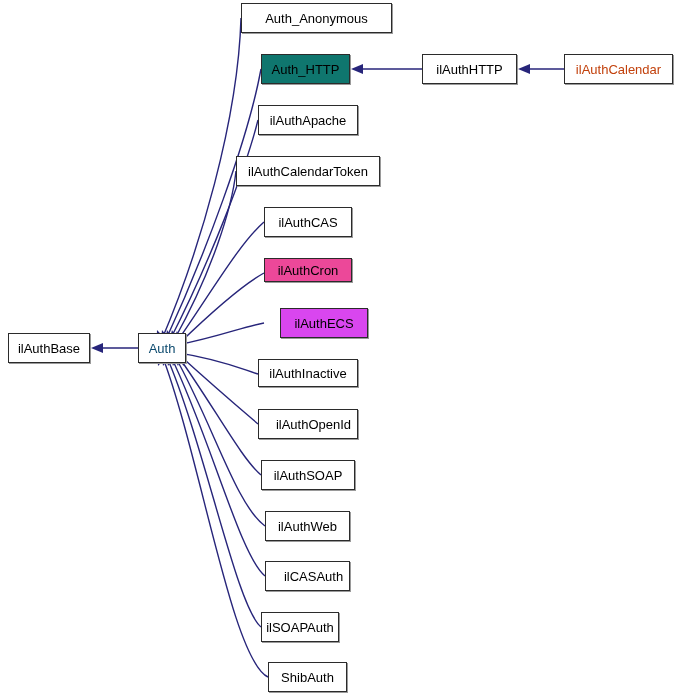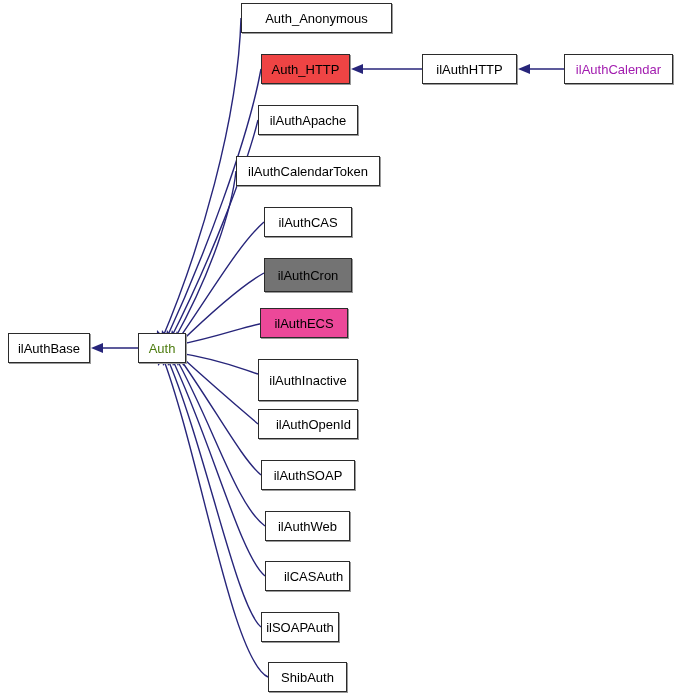--- a/index.html
+++ b/index.html
@@ -90,50 +90,50 @@
       <polygon points="163,366 161.42073900766874,353.09628213582994 171.05037920481058,355.79258139102967" class="edge-head" fill="#27257a"></polygon>
       <path d="M 268 677 C 232 660, 200 455, 161.96 355" class="edge-path" stroke="#27257a"></path>
       <polygon points="158,366 157.36019655992928,353.0157537162116 166.76907067861654,356.40294839893903" class="edge-head" fill="#27257a"></polygon>
     </svg>
 
   <div id="node-layer">
       <div class="node-box" style="left: 8px; top: 333px; width: 82px; height: 30px; border-color: rgb(43, 43, 43); background: rgb(255, 255, 255); box-shadow: rgb(154, 154, 154) 1px 1px 0px 0px;">
         <span class="node-label" style="color: rgb(0, 0, 0);">ilAuthBase</span>
       </div>
       <div class="node-box" style="left: 138px; top: 333px; width: 48px; height: 30px; border-color: rgb(43, 43, 43); background: rgb(255, 255, 255); box-shadow: rgb(154, 154, 154) 1px 1px 0px 0px;">
-        <span class="node-label" style="color: #4d7c0f;">Auth</span>
+        <span class="node-label" style="color: #0c4a6e;">Auth</span>
       </div>
       <div class="node-box" style="left: 241px; top: 3px; width: 151px; height: 30px; border-color: rgb(43, 43, 43); background: rgb(255, 255, 255); box-shadow: rgb(154, 154, 154) 1px 1px 0px 0px;">
         <span class="node-label" style="color: rgb(0, 0, 0);">Auth_Anonymous</span>
       </div>
-      <div class="node-box" style="left: 261px; top: 54px; width: 89px; height: 30px; border-color: rgb(43, 43, 43); background: #ef4444; box-shadow: rgb(154, 154, 154) 1px 1px 0px 0px;">
+      <div class="node-box" style="left: 261px; top: 54px; width: 89px; height: 30px; border-color: rgb(43, 43, 43); background: #0f766e; box-shadow: rgb(154, 154, 154) 1px 1px 0px 0px;">
         <span class="node-label" style="color: rgb(0, 0, 0);">Auth_HTTP</span>
       </div>
       <div class="node-box" style="left: 422px; top: 54px; width: 95px; height: 30px; border-color: rgb(43, 43, 43); background: rgb(255, 255, 255); box-shadow: rgb(154, 154, 154) 1px 1px 0px 0px;">
         <span class="node-label" style="color: rgb(0, 0, 0);">ilAuthHTTP</span>
       </div>
       <div class="node-box" style="left: 564px; top: 54px; width: 109px; height: 30px; border-color: rgb(43, 43, 43); background: rgb(255, 255, 255); box-shadow: rgb(154, 154, 154) 1px 1px 0px 0px;">
-        <span class="node-label" style="color: #a21caf;">ilAuthCalendar</span>
+        <span class="node-label" style="color: #c2410c;">ilAuthCalendar</span>
       </div>
       <div class="node-box" style="left: 258px; top: 105px; width: 100px; height: 30px; border-color: rgb(43, 43, 43); background: rgb(255, 255, 255); box-shadow: rgb(154, 154, 154) 1px 1px 0px 0px;">
         <span class="node-label" style="color: rgb(0, 0, 0);">ilAuthApache</span>
       </div>
       <div class="node-box" style="left: 236px; top: 156px; width: 144px; height: 30px; border-color: rgb(43, 43, 43); background: rgb(255, 255, 255); box-shadow: rgb(154, 154, 154) 1px 1px 0px 0px;">
         <span class="node-label" style="color: rgb(0, 0, 0); text-align: right;">ilAuthCalendarToken</span>
       </div>
       <div class="node-box" style="left: 264px; top: 207px; width: 88px; height: 30px; border-color: rgb(43, 43, 43); background: rgb(255, 255, 255); box-shadow: rgb(154, 154, 154) 1px 1px 0px 0px;">
         <span class="node-label" style="color: rgb(0, 0, 0);">ilAuthCAS</span>
       </div>
-      <div class="node-box" style="left: 264px; top: 258px; width: 88px; height: 34px; border-color: rgb(43, 43, 43); background: #737373; box-shadow: rgb(154, 154, 154) 1px 1px 0px 0px;">
+      <div class="node-box" style="left: 264px; top: 258px; width: 88px; height: 24px; border-color: rgb(43, 43, 43); background: #ec4899; box-shadow: rgb(154, 154, 154) 1px 1px 0px 0px;">
         <span class="node-label" style="color: rgb(0, 0, 0);">ilAuthCron</span>
       </div>
-      <div class="node-box" style="left: 260px; top: 308px; width: 88px; height: 30px; border-color: rgb(43, 43, 43); background: #ec4899; box-shadow: rgb(154, 154, 154) 1px 1px 0px 0px;">
+      <div class="node-box" style="left: 280px; top: 308px; width: 88px; height: 30px; border-color: rgb(43, 43, 43); background: #d946ef; box-shadow: rgb(154, 154, 154) 1px 1px 0px 0px;">
         <span class="node-label" style="color: rgb(0, 0, 0);">ilAuthECS</span>
       </div>
-      <div class="node-box" style="left: 258px; top: 359px; width: 100px; height: 42px; border-color: rgb(43, 43, 43); background: rgb(255, 255, 255); box-shadow: rgb(154, 154, 154) 1px 1px 0px 0px;">
+      <div class="node-box" style="left: 258px; top: 359px; width: 100px; height: 28px; border-color: rgb(43, 43, 43); background: rgb(255, 255, 255); box-shadow: rgb(154, 154, 154) 1px 1px 0px 0px;">
         <span class="node-label" style="color: rgb(0, 0, 0);">ilAuthInactive</span>
       </div>
       <div class="node-box" style="left: 258px; top: 409px; width: 100px; height: 30px; border-color: rgb(43, 43, 43); background: rgb(255, 255, 255); box-shadow: rgb(154, 154, 154) 1px 1px 0px 0px; padding-left: 11px;">
         <span class="node-label" style="color: rgb(0, 0, 0);">ilAuthOpenId</span>
       </div>
       <div class="node-box" style="left: 261px; top: 460px; width: 94px; height: 30px; border-color: rgb(43, 43, 43); background: rgb(255, 255, 255); box-shadow: rgb(154, 154, 154) 1px 1px 0px 0px;">
         <span class="node-label" style="color: rgb(0, 0, 0);">ilAuthSOAP</span>
       </div>
       <div class="node-box" style="left: 265px; top: 511px; width: 85px; height: 30px; border-color: rgb(43, 43, 43); background: rgb(255, 255, 255); box-shadow: rgb(154, 154, 154) 1px 1px 0px 0px;">
         <span class="node-label" style="color: rgb(0, 0, 0);">ilAuthWeb</span>

